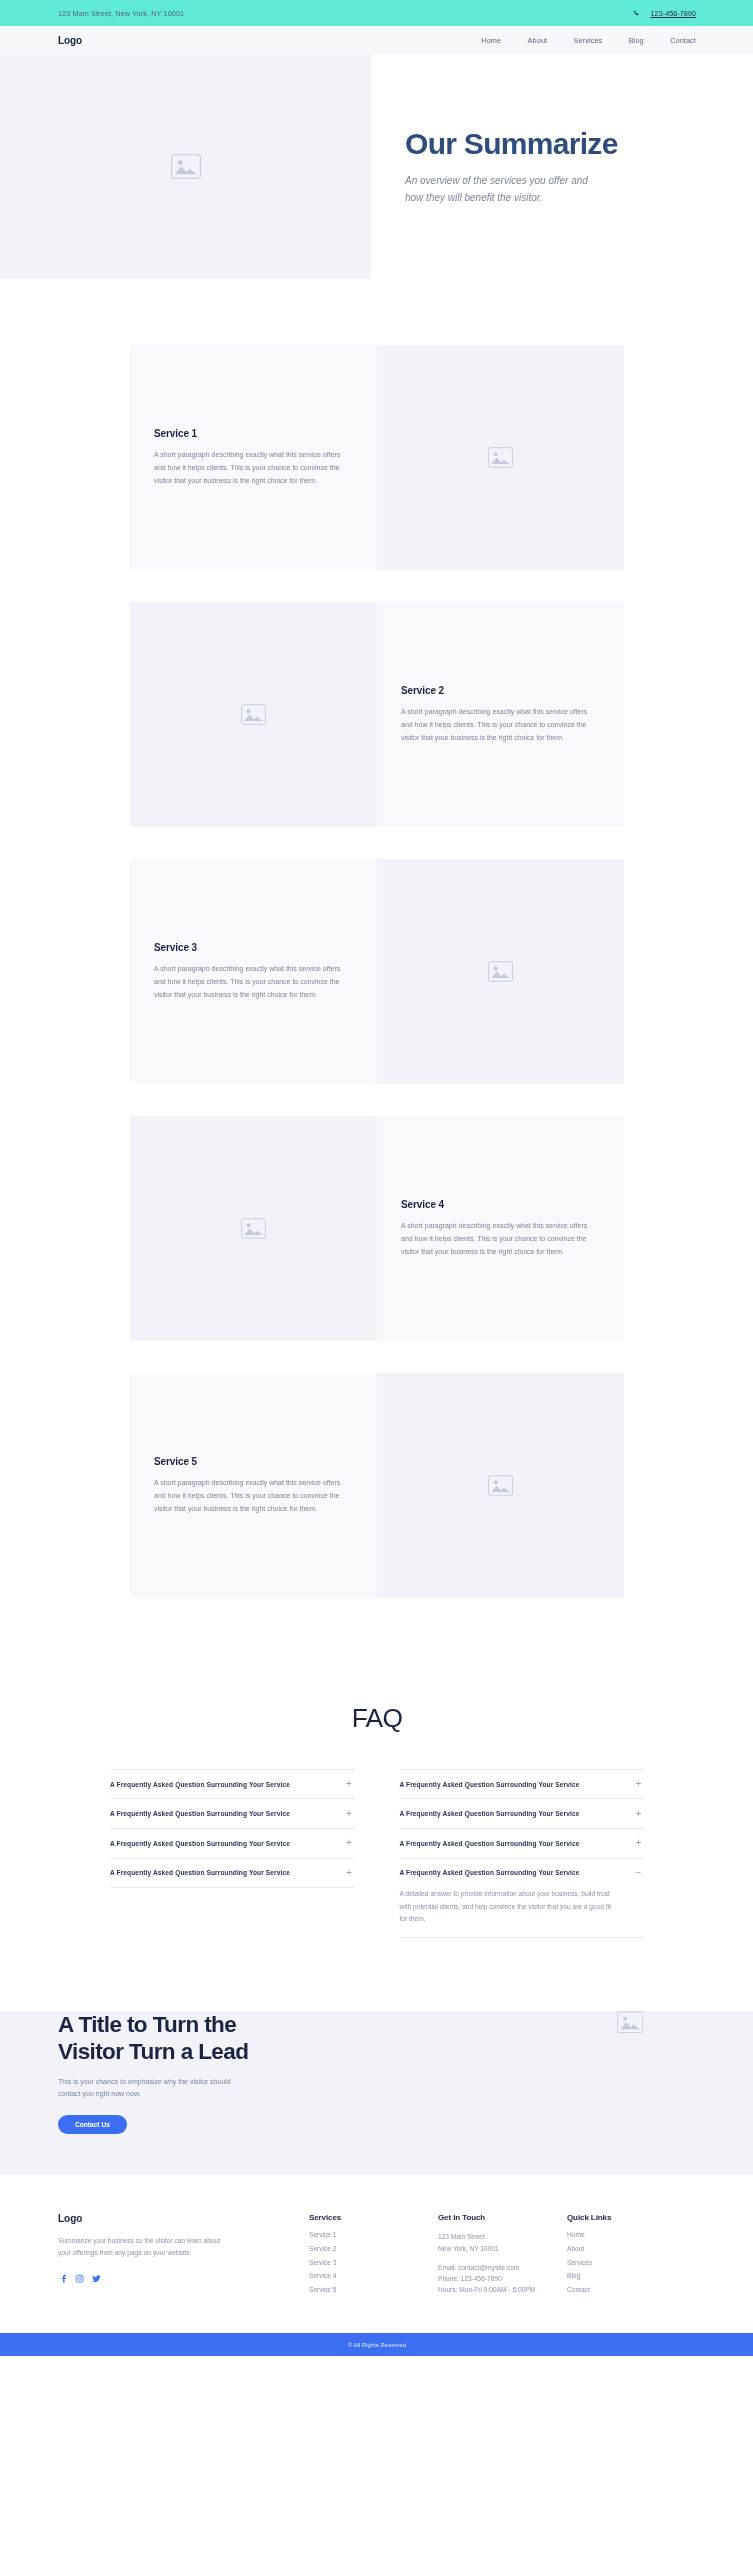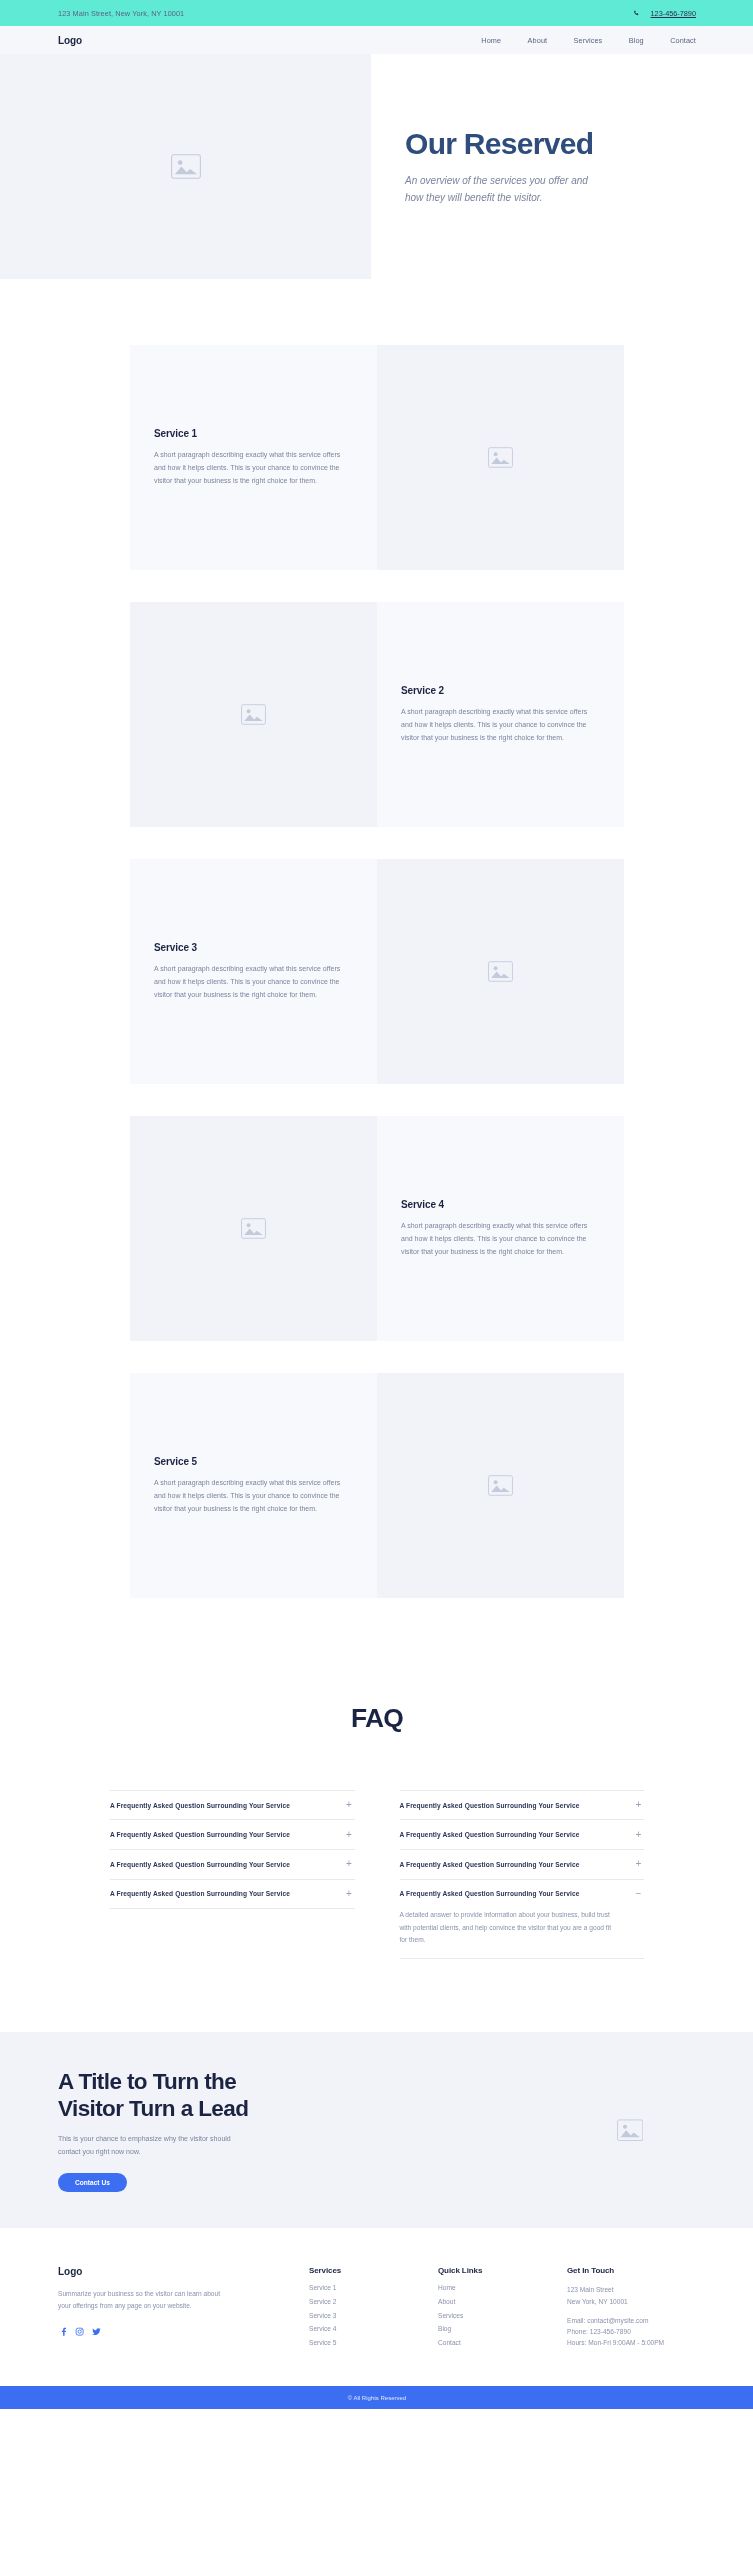--- a/index.html
+++ b/index.html
@@ -73,39 +73,39 @@
     flex: 0 0 247px; background: #f8f9fc;
     display: flex; flex-direction: column; justify-content: center;
     padding: 0 24px;
   }
   .srv-title { font-size: 10px; font-weight: 700; color: #1c2444; margin-bottom: 9.3px; letter-spacing:-0.1px;}
   .srv-body { font-size: 7px; line-height: 1.85; color: #7b849e; }
 
   
   .faq { padding: 46px 0 73px; }
   .faq-title {
-    text-align: center; font-size: 26.4px; font-weight: 700;
-    color: #1c2444; letter-spacing: -0.7px; margin-bottom: 56px;
+    text-align: center; font-size: 26.4px; font-weight: 400;
+    color: #1c2444; letter-spacing: -0.7px; margin-bottom: 35px;
   }
   .faq-cols { width: 534px; margin: 0 auto; display: flex; gap: 45px; }
   .faq-col { flex: 1; }
   .faq-item { border-bottom: 0.7px solid #e7e9f0; }
   .faq-item:first-child { border-top: 0.7px solid #e7e9f0; }
   .faq-q {
     display: flex; align-items: center; justify-content: space-between;
     padding: 9.3px 1.3px 9.3px 0; gap: 8px; cursor: pointer;
   }
   .faq-q-text { font-size: 6.6px; font-weight: 700; color: #2b3355; letter-spacing:0.1px;}
   .faq-sign { font-size: 10px; color: #98a0b8; line-height: 1; font-weight:300; padding-right:1.3px;}
   .faq-a { font-size: 6.6px; line-height: 1.85; color: #8a92ab; padding: 1.3px 26.4px 12px 0; }
 
   
   .cta {
-    background: #f1f3f8; width: 754px; height: 196px;
-    display: flex; align-items: center;
+    background: #f1f3f8; width: 754px; height: 164px;
+    display: flex; 
     padding: 0 58px;
   }
   .cta-left { flex: 1; }
   .cta-title {
     font-size: 22.5px; font-weight: 700; color: #1c2444;
     line-height: 1.2; letter-spacing: -0.6px; margin-bottom: 10.6px;
   }
   .cta-sub { font-size: 7px; line-height: 1.8; color: #7b849e; margin-bottom: 14.5px; max-width: 185px; }
   .cta-btn {
     display: inline-flex; align-items: center; justify-content: center;
@@ -168,21 +168,21 @@
 
   <div class="hero">
     <div class="hero-media">
       <svg class="img-ph" width="30" height="25" viewBox="0 0 46 38">
         <rect class="fr" x="1" y="1" width="44" height="36" rx="3"></rect>
         <circle class="sh" cx="14" cy="13" r="3.6"></circle>
         <path class="sh" d="M6 31l10-12 8 9 5-5 11 8z"></path>
       </svg>
     </div>
     <div class="hero-text">
-      <h1 class="hero-title">Our Reserved</h1>
+      <h1 class="hero-title">Our Summarize</h1>
       <p class="hero-sub">An overview of the services you offer and how they will benefit the visitor.</p>
     </div>
   </div>
 
   <div class="services">
 
     <div class="srv-row">
       <div class="srv-panel-txt">
         <div class="srv-title">Service 1</div>
         <div class="srv-body">A short paragraph describing exactly what this service offers and how it helps clients. This is your chance to convince the visitor that your business is the right choice for them.</div>
@@ -362,37 +362,37 @@
     <div class="f-col">
       <div class="f-head">Services</div>
       <a class="f-link" href="#">Service 1</a>
       <a class="f-link" href="#">Service 2</a>
       <a class="f-link" href="#">Service 3</a>
       <a class="f-link" href="#">Service 4</a>
       <a class="f-link" href="#">Service 5</a>
     </div>
 
     <div class="f-col">
-      <div class="f-head">Quick Links</div>
-      <a class="f-link" href="#">Home</a>
-      <a class="f-link" href="#">About</a>
-      <a class="f-link" href="#">Services</a>
-      <a class="f-link" href="#">Blog</a>
-      <a class="f-link" href="#">Contact</a>
-    </div>
-
-    <div class="f-col">
       <div class="f-head">Get In Touch</div>
       <div class="f-line">123 Main Street</div>
       <div class="f-line">New York, NY 10001</div>
       <div class="f-gap"></div>
       <div class="f-line">Email: contact@mysite.com</div>
       <div class="f-line">Phone: 123-456-7890</div>
       <div class="f-line">Hours: Mon-Fri 9:00AM - 5:00PM</div>
     </div>
+
+    <div class="f-col">
+      <div class="f-head">Quick Links</div>
+      <a class="f-link" href="#">Home</a>
+      <a class="f-link" href="#">About</a>
+      <a class="f-link" href="#">Services</a>
+      <a class="f-link" href="#">Blog</a>
+      <a class="f-link" href="#">Contact</a>
+    </div>
   </div>
 
   <div class="copyright">
     <span>© All Rights Reserved</span>
   </div>
 
 </div>
 
 
 </body></html>

